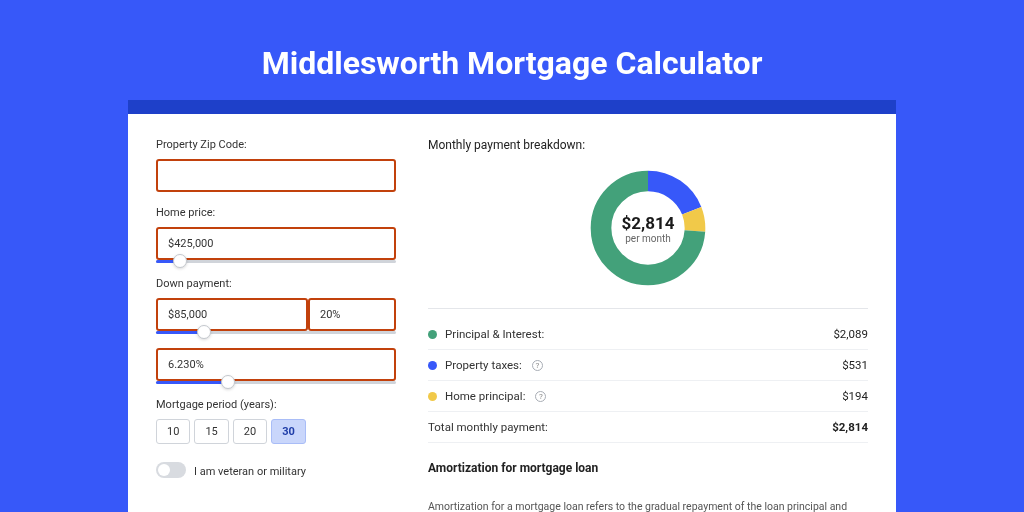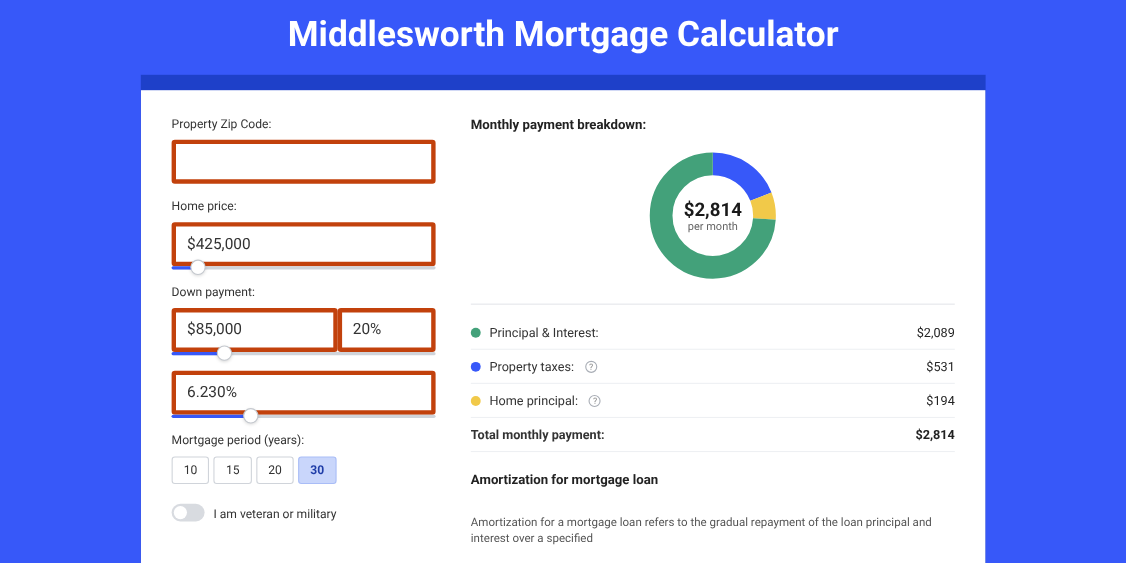--- a/index.html
+++ b/index.html
@@ -1,52 +1,52 @@
 <!DOCTYPE html>
 <html><head>
 <meta charset="utf-8">
 <style>
 *{margin:0;padding:0;box-sizing:border-box;font-family:-apple-system,BlinkMacSystemFont,"Segoe UI",Roboto,Arial,sans-serif}
 body{background:#3758f9;width:1024px;height:512px;overflow:hidden}
-.page-title{color:#fff;font-size:32px;font-weight:700;text-align:center;padding:12px 0 18px}
+.page-title{color:#fff;font-size:32px;font-weight:700;text-align:center;padding:44px 0 18px}
 .outer-frame{background:#1e40c9;margin:0 128px;padding:0;height:487px;overflow:hidden}
 .calc-card{background:#fff;margin:14px 0 0 0;padding:24px 28px;height:100%;display:flex;gap:32px}
 .left-col{width:240px;flex-shrink:0}
 .right-col{flex:1}
 .field-label{font-size:11px;color:#333;margin-bottom:8px;display:block}
-.text-input{width:100%;border:4px solid #c2410c;border-radius:3px;padding:8px 10px;font-size:14px;color:#333;background:#fff}
+.text-input{width:100%;border:2px solid #c2410c;border-radius:3px;padding:8px 10px;font-size:11px;color:#333;background:#fff}
 .field-block{margin-bottom:14px}
 .slider-track{position:relative;height:3px;background:#d0d4da;margin-top:0;border-radius:2px}
 .slider-fill{position:absolute;top:0;left:0;height:3px;background:#3758f9;border-radius:2px}
 .slider-handle{position:absolute;top:-6px;width:14px;height:14px;background:#fff;border:1px solid #c4c8ce;border-radius:50%;box-shadow:0 1px 3px rgba(0,0,0,.15);transform:translateX(-50%)}
 .two-col{display:flex;gap:0}
 .two-col .text-input:first-child{flex:2}
 .two-col .text-input:last-child{flex:1}
 .period-btns{display:flex;gap:4px}
 .period-btn{border:1px solid #d0d4da;background:#fff;padding:5px 10px;font-size:11px;color:#333;border-radius:3px;cursor:pointer}
 .period-btn.active{background:#c9d6fb;border-color:#a9bdf7;color:#1f3da8;font-weight:700}
 .toggle-row{display:flex;align-items:flex-end;gap:8px;margin-top:18px}
 .toggle{width:30px;height:16px;background:#d8dbe0;border-radius:10px;position:relative}
 .toggle-knob{position:absolute;left:2px;top:2px;width:12px;height:12px;background:#fff;border-radius:50%}
 .toggle-label{font-size:11px;color:#333}
-.section-heading{font-size:12px;font-weight:700;color:#222;margin-bottom:14px}
+.section-heading{font-size:12px;font-weight:400;color:#222;margin-bottom:14px}
 .donut-wrap{display:flex;justify-content:center;margin:2px 0 18px}
 .donut{position:relative;width:124px;height:124px}
 .donut svg{width:124px;height:124px;transform:rotate(-90deg)}
 .donut-center{position:absolute;inset:0;display:flex;flex-direction:column;align-items:center;justify-content:center}
 .donut-amount{font-size:17px;font-weight:700;color:#1a1a1a}
 .donut-sub{font-size:10px;color:#666}
 .divider{border:none;border-top:1px solid #e4e6ea;margin:0 0 10px}
 .bd-row{display:flex;justify-content:space-between;padding:8px 0;border-bottom:1px solid #eef0f3}
 .bd-left{display:flex;align-items:center;gap:8px}
 .dot{width:9px;height:9px;border-radius:50%;display:inline-block}
 .bd-label{font-size:11.5px;color:#333}
 .bd-val{font-size:11.5px;color:#222}
 .info-icon{width:11px;height:11px;border:1px solid #a8adb5;border-radius:50%;display:inline-flex;align-items:center;justify-content:center;font-size:8px;color:#888;margin-left:2px}
-.bd-total .bd-label{font-weight:700}
+.bd-total .bd-label{font-weight:400}
 .bd-total .bd-val{font-weight:700}
 .amort-heading{font-size:12px;font-weight:700;color:#222;margin:18px 0 24px}
 .amort-body{font-size:10.5px;color:#555;line-height:1.45}
 </style>
 </head>
 <body>
 
 <h1 class="page-title">Middlesworth Mortgage Calculator</h1>
 
 <div class="outer-frame">

